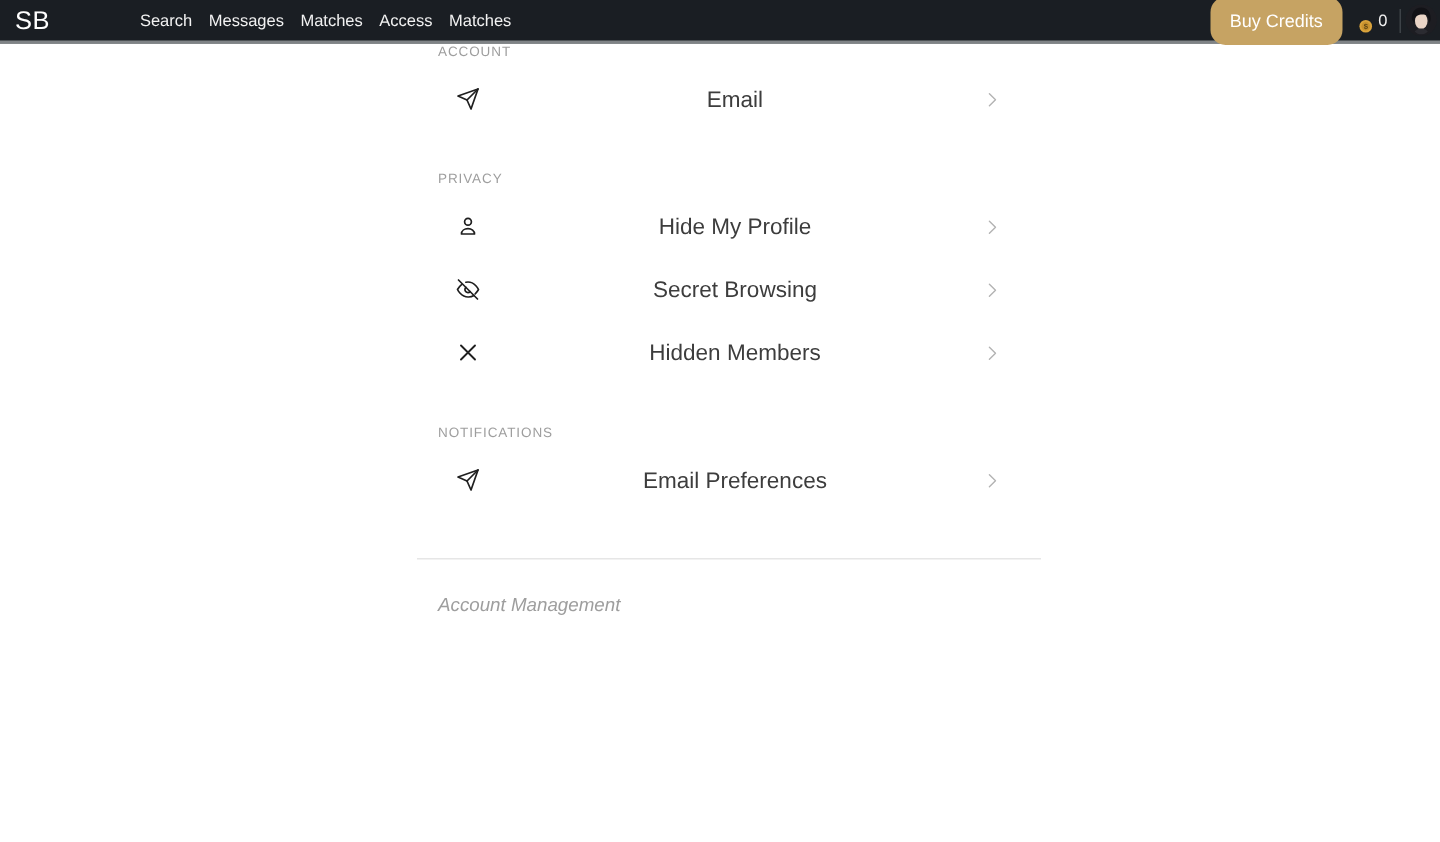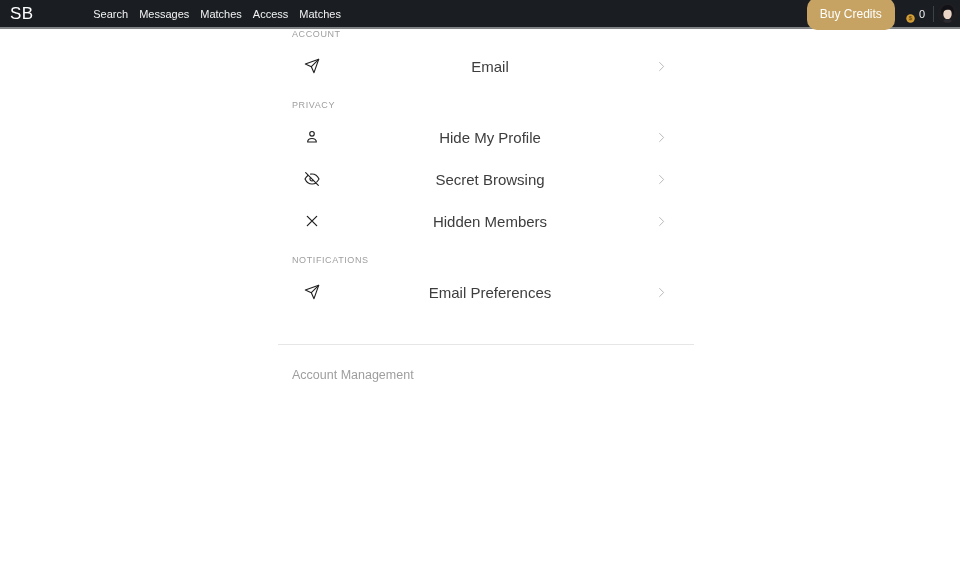--- a/index.html
+++ b/index.html
@@ -78,21 +78,21 @@
     overflow: hidden;
     cursor: pointer;
     flex: 0 0 auto;
   }
 
   
   .content {
     width: 416px;
     margin-left: 278px;
   }
-  .section + .section { margin-top: 13px; }
+  .section + .section { margin-top: 27px; }
   .section-title {
     color: #9e9e9e;
     font-size: 9px;
     letter-spacing: 0.6px;
     padding-left: 14px;
     margin-bottom: 5px;
     height: 11px;
   }
   .row {
     height: 42px;
@@ -131,20 +131,21 @@
     border-top: 1px solid #e6e6e6;
     margin: 31px 0 0 0;
   }
   .footer-link {
     display: inline-block;
     margin: 23px 0 0 14px;
     color: #9e9e9e;
     font-size: 12.5px;
     text-decoration: none;
     cursor: pointer;
+    font-style: italic;
   }
 </style>
 </head>
 <body>
 
 <header class="topbar">
   <div class="logo">SB</div>
   <nav class="nav">
       <div class="nav-item">Search</div>
       <div class="nav-item">Messages</div>

